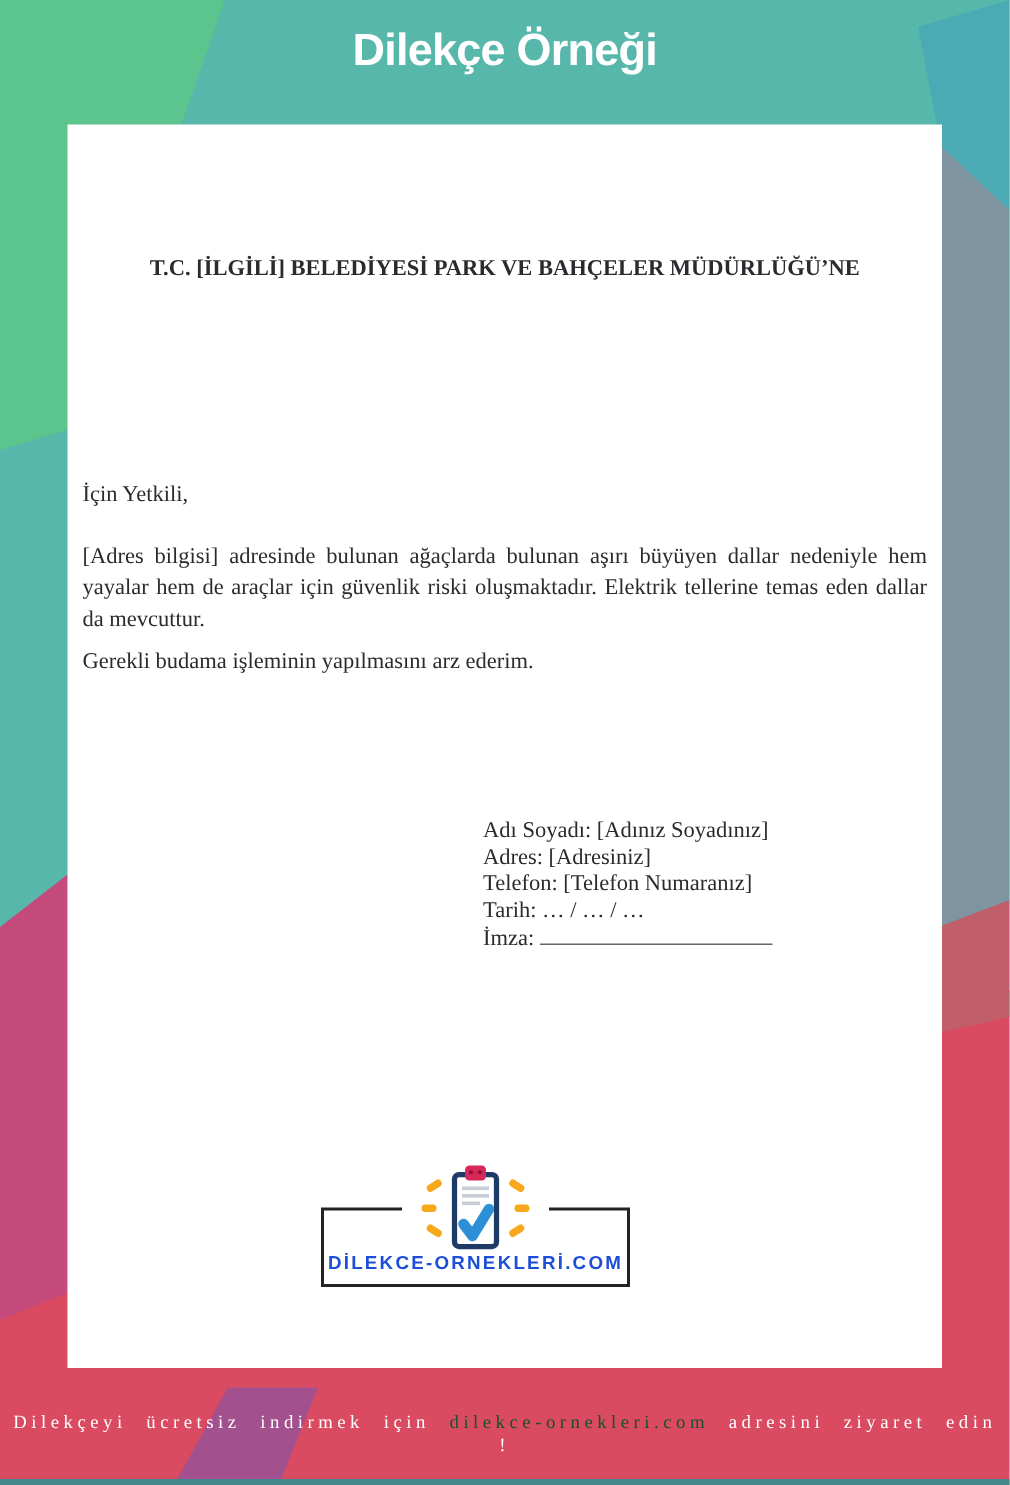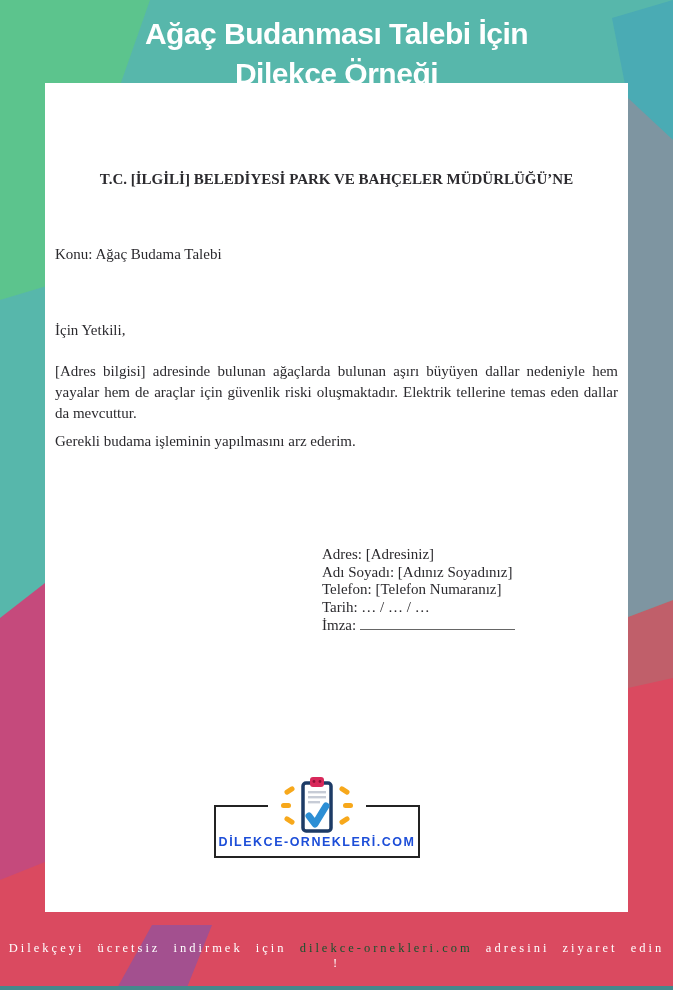--- a/index.html
+++ b/index.html
@@ -48,39 +48,37 @@
     <polygon points="612,18 673,0 673,140 628,100" fill="#4aabb4"></polygon>
     <polygon points="628,98 673,140 673,600 628,617" fill="#7e95a1"></polygon>
     <polygon points="0,618 45,583 45,880 0,880" fill="#c54a7c"></polygon>
     <polygon points="0,880 45,862 628,668 673,660 673,990 0,990" fill="#da4a60"></polygon>
     <polygon points="628,617 673,600 673,678 628,688" fill="#c05f6a"></polygon>
     <polygon points="152,925 212,925 186,990 116,990" fill="#a3508f"></polygon>
     <rect x="0" y="986" width="673" height="4" fill="#45888c"></rect>
   </svg>
 
   <div class="banner">
-    <div>Ağaç Budanması Talebi İçin</div>
     <div>Dilekçe Örneği</div>
   </div>
 
   <div class="paper">
 
     <div class="recipient">T.C. [İLGİLİ] BELEDİYESİ PARK VE BAHÇELER MÜDÜRLÜĞÜ’NE</div>
 
-    <div class="subject">Konu: Ağaç Budama Talebi</div>
 
     <div class="salutation">İçin Yetkili,</div>
 
     <div class="bodytext">[Adres bilgisi] adresinde bulunan ağaçlarda bulunan aşırı büyüyen dallar nedeniyle hem yayalar hem de araçlar için güvenlik riski oluşmaktadır. Elektrik tellerine temas eden dallar da mevcuttur.</div>
 
     <div class="closing">Gerekli budama işleminin yapılmasını arz ederim.</div>
 
     <div class="sig">
+      <div>Adı Soyadı: [Adınız Soyadınız]</div>
       <div>Adres: [Adresiniz]</div>
-      <div>Adı Soyadı: [Adınız Soyadınız]</div>
       <div>Telefon: [Telefon Numaranız]</div>
       <div>Tarih: … / … / …</div>
       <div>
         <span>İmza:</span><span class="sig-line"></span>
       </div>
     </div>
 
     <div class="logo-box">
       <div class="logo-icon-wrap">
         <svg width="82" height="60" viewBox="0 0 82 60" xmlns="http://www.w3.org/2000/svg">

